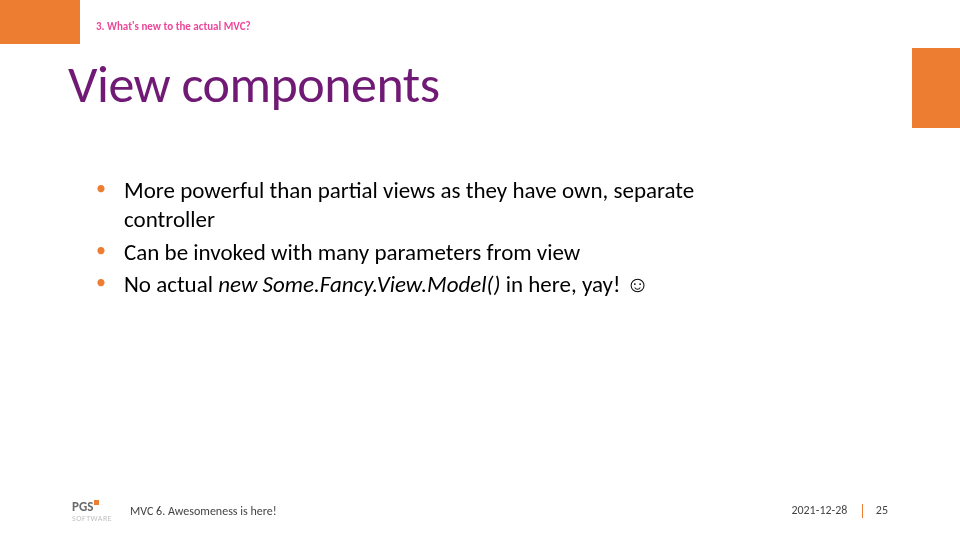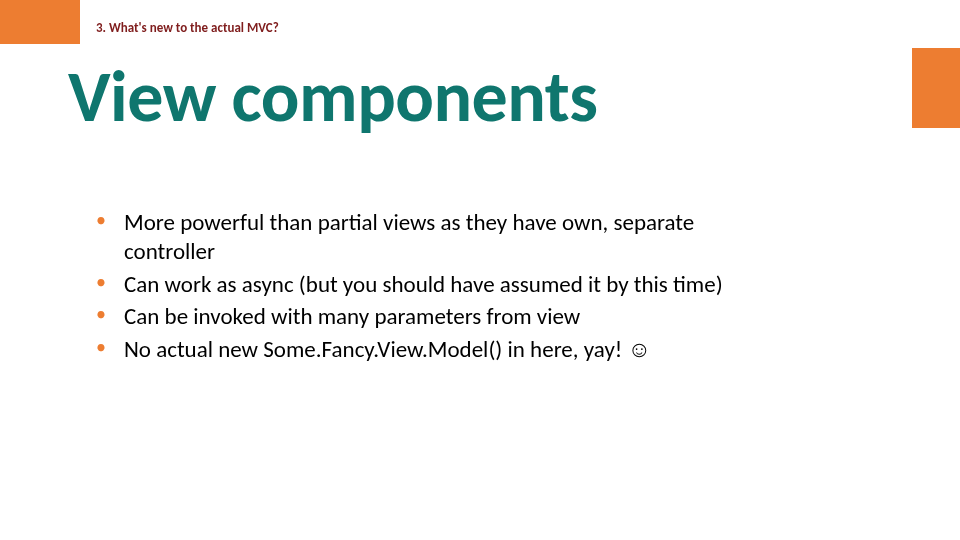--- a/index.html
+++ b/index.html
@@ -2,28 +2,28 @@
 <html><head>
 <meta charset="utf-8">
 <style>
   * { box-sizing: border-box; margin: 0; padding: 0; }
   html, body { width: 960px; height: 540px; font-family: "Segoe UI", "Calibri", Arial, sans-serif; background: #fff; color: #000; }
   .slide { position: relative; width: 960px; height: 540px; overflow: hidden; }
 
   .orange-top-left { position: absolute; top: 0; left: 0; width: 80px; height: 44px; background: #ed7d31; }
   .orange-top-right { position: absolute; top: 48px; right: 0; width: 48px; height: 80px; background: #ed7d31; }
 
-  .section-label { position: absolute; top: 20px; left: 96px; font-size: 13px; font-weight: 700; color: #7f1d1d; }
+  .section-label { position: absolute; top: 20px; left: 96px; font-size: 11px; font-weight: 700; color: #ec4899; }
 
-  .title { position: absolute; top: 52px; left: 68px; font-size: 72px; font-weight: 700; color: #0f766e; letter-spacing: -0.5px; }
+  .title { position: absolute; top: 52px; left: 68px; font-size: 52px; font-weight: 400; color: #701a75; letter-spacing: -0.5px; }
 
-  .bullets { position: absolute; top: 176px; left: 96px; width: 640px; list-style: none; margin-top: 32px; }
+  .bullets { position: absolute; top: 176px; left: 96px; width: 640px; list-style: none; }
   .bullets li { position: relative; padding-left: 28px; font-size: 23px; line-height: 1.25; color: #000; margin-bottom: 4px; }
   .bullets li::before { content: "•"; position: absolute; left: 0; top: 0; color: #ed7d31; font-size: 20px; }
-  .italic { }
+  .italic { font-style: italic; }
 
   .footer { position: absolute; bottom: 18px; left: 0; right: 0; height: 24px; }
   .logo { position: absolute; left: 72px; bottom: 0; font-size: 13px; font-weight: 700; color: #6b6b6b; line-height: 1; }
   .logo .orange-dot { display: inline-block; width: 5px; height: 5px; background: #ed7d31; vertical-align: top; margin-left: 1px; }
   .logo-sub { display: block; font-size: 8px; letter-spacing: 0.5px; color: #bfbfbf; font-weight: 400; margin-top: 1px; }
   .footer-text { position: absolute; left: 130px; bottom: 4px; font-size: 12px; color: #444; }
   .footer-date { position: absolute; right: 72px; bottom: 4px; font-size: 12px; color: #444; }
   .footer-sep { display: inline-block; width: 1px; height: 14px; background: #ed7d31; vertical-align: middle; margin: 0 10px 0 12px; }
   .footer-page { color: #444; }
 </style>
@@ -34,21 +34,32 @@
 
   <div class="orange-top-left"></div>
   <div class="orange-top-right"></div>
 
   <div class="section-label">3. What's new to the actual MVC?</div>
 
   <div class="title">View components</div>
 
   <ul class="bullets">
     <li><span>More powerful than partial views as they have own, separate controller</span></li>
-    <li><span>Can work as async (but you should have assumed it by this time)</span></li>
     <li><span>Can be invoked with many parameters from view</span></li>
     <li>
       <span>No actual </span><span class="italic">new Some.Fancy.View.Model() </span><span>in here, yay! ☺</span>
     </li>
   </ul>
 
+  <div class="footer">
+    <div class="logo">
+      <span>PGS</span><span class="orange-dot"></span>
+      <span class="logo-sub">SOFTWARE</span>
+    </div>
+    <div class="footer-text">MVC 6. Awesomeness is here!</div>
+    <div class="footer-date">
+      <span>2021-12-28</span>
+      <span class="footer-sep"></span>
+      <span class="footer-page">25</span>
+    </div>
+  </div>
 
 </div>
 
 </body></html>

